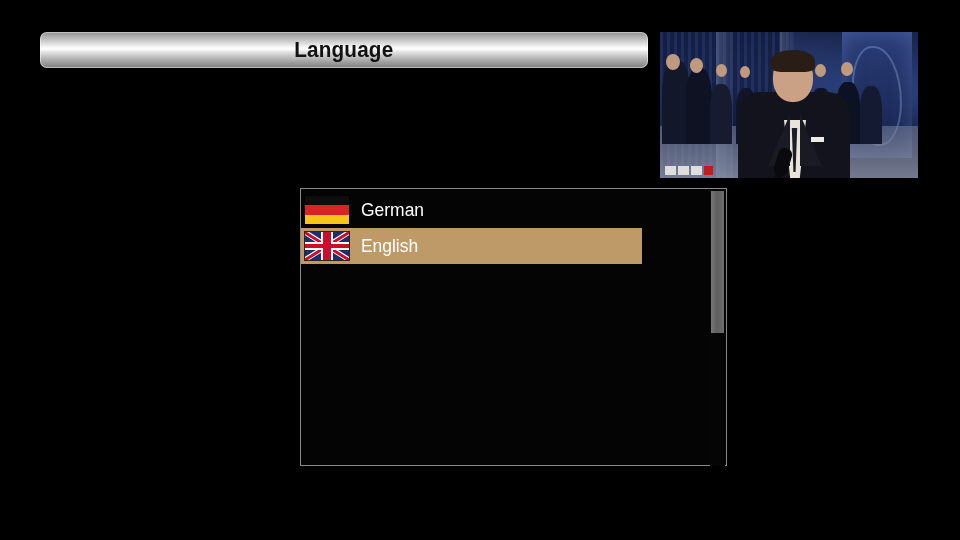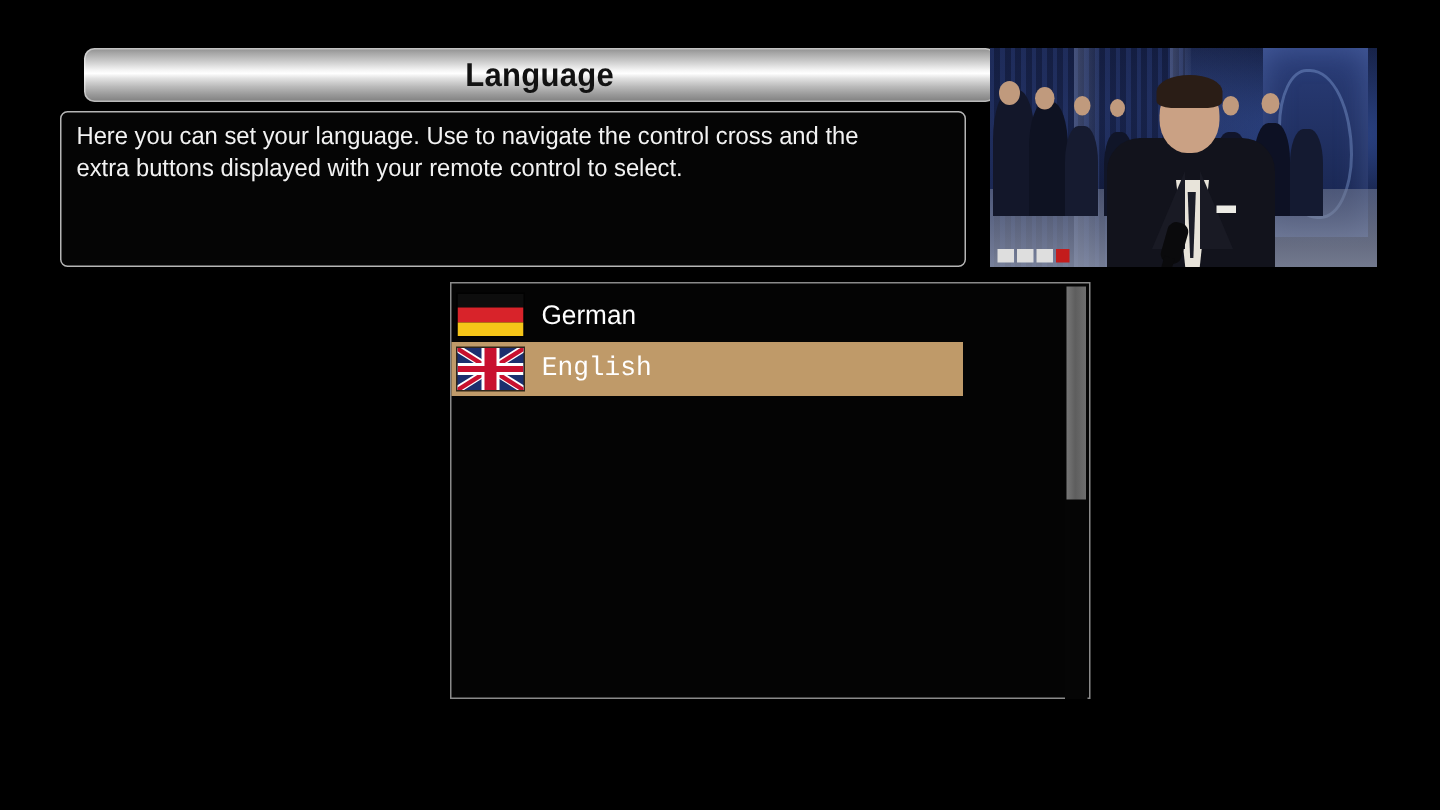--- a/index.html
+++ b/index.html
@@ -1,21 +1,21 @@
 <!DOCTYPE html>
 <html><head>
 <meta charset="utf-8">
 <style>
   html,body{margin:0;padding:0;background:#000;}
   body{width:960px;height:540px;overflow:hidden;font-family:"Liberation Sans",sans-serif;}
   #screen{position:relative;width:960px;height:540px;background:#000;}
 
   
   .titlebar{
-    position:absolute;left:56px;top:32px;width:608px;height:36px;
+    position:absolute;left:40px;top:32px;width:608px;height:36px;
     border-radius:7px;
     background:linear-gradient(to bottom,
       #8d8d8d 0%, #a8a8a8 10%, #c9c9c9 24%, #f2f2f2 40%, #ffffff 47%,
       #e2e2e2 56%, #b9b9b9 72%, #9a9a9a 86%, #7e7e7e 100%);
     box-shadow:inset 0 0 0 1px rgba(255,255,255,.45);
     display:flex;align-items:center;justify-content:center;
   }
   .titlebar-text{
     font-size:22px;font-weight:700;color:#121212;
     letter-spacing:.2px;line-height:1;
@@ -100,21 +100,21 @@
   .v-logo b{display:inline-block;width:11px;height:9px;background:#dedede;}
   .v-logo i{display:inline-block;width:9px;height:9px;background:#c41c1c;}
 
   
   .listbox{
     position:absolute;left:300px;top:188px;width:427px;height:278px;
     background:#040404;border:1px solid #8a8a8a;box-sizing:border-box;
   }
   .list-rows{position:absolute;left:0;top:3px;width:340px;}
   .row{height:36px;display:flex;align-items:center;padding-left:4px;box-sizing:border-box;}
-  .row.selected{background:#bf9a69;width:341px;font-family:Liberation Mono, monospace;}
+  .row.selected{background:#bf9a69;width:341px;}
   .row-label{color:#ffffff;font-size:18px;line-height:1;margin-left:11px;transform:scaleX(.97);}
   .row.selected .row-label{color:#ffffff;}
 
   
   .flag{position:relative;width:44px;height:28px;flex:0 0 44px;overflow:hidden;
     box-shadow:0 0 0 1px rgba(0,0,0,.75);}
   .flag i{position:absolute;left:0;width:100%;display:block;}
   
   .fg-de i:nth-child(1){top:0;height:33.34%;background:#0d0d0d;}
   .fg-de i:nth-child(2){top:33.34%;height:33.33%;background:#d8232a;}
@@ -183,23 +183,20 @@
 </style>
 </head>
 <body>
 
 <div id="screen">
 
   <div class="titlebar">
     <div class="titlebar-text">Language</div>
   </div>
 
-  <div class="helpbox">
-    <div class="helpbox-text">Here you can set your language. Use to navigate the control cross and the extra buttons displayed with your remote control to select.</div>
-  </div>
 
   <div class="video">
     <div class="v-bg"></div>
     <div class="v-curtain"></div>
     <div class="v-pillar v-p1"></div>
     <div class="v-pillar v-p2"></div>
     <div class="v-panel"></div>
     <div class="v-floor"></div>
     <div class="v-crowd c1"></div>
     <div class="v-crowd c2"></div>

